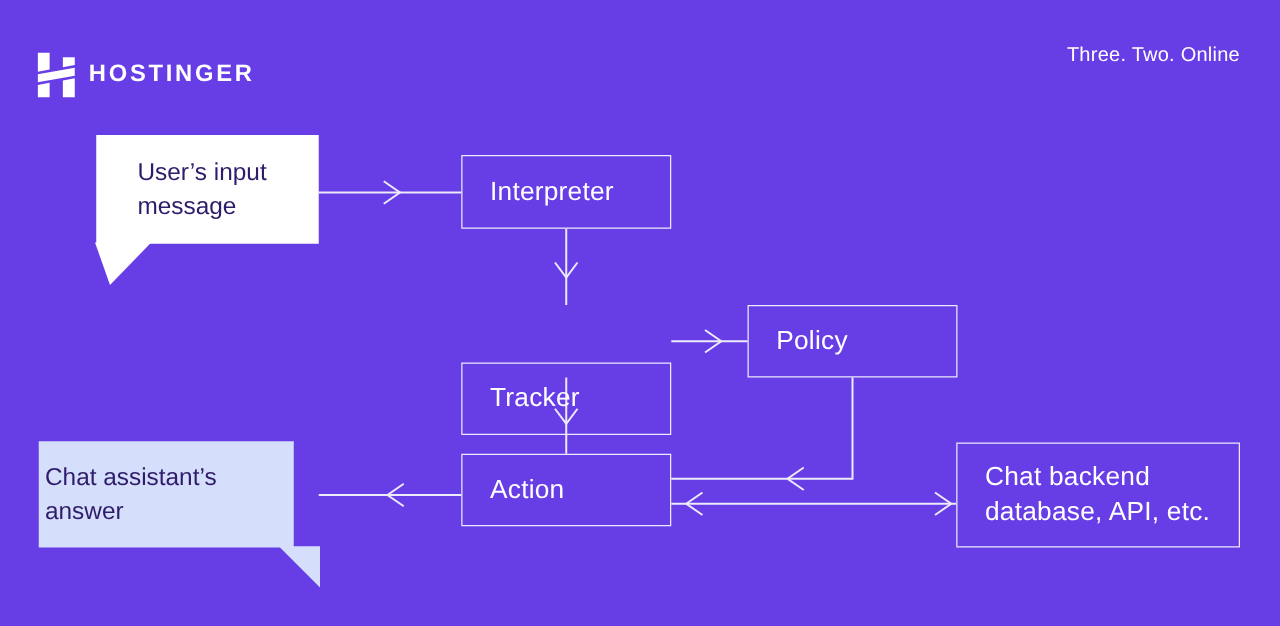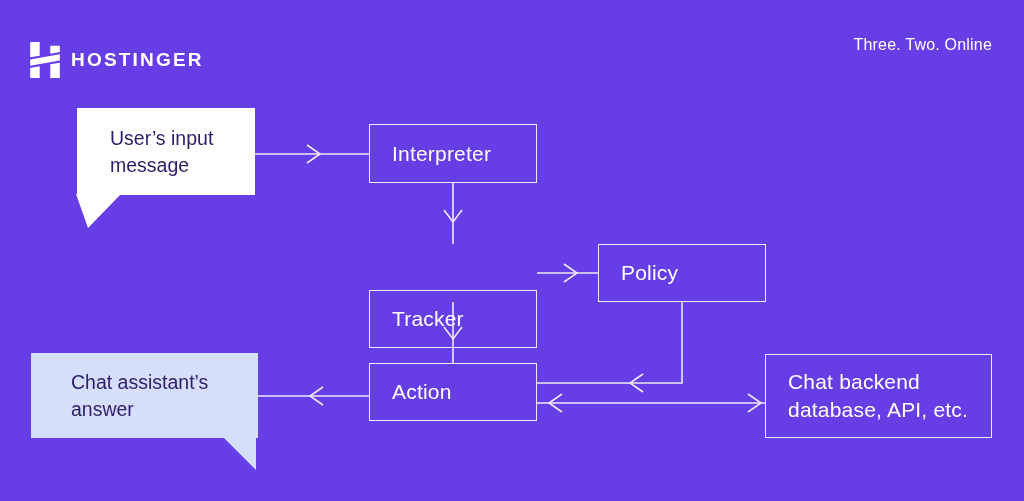--- a/index.html
+++ b/index.html
@@ -46,21 +46,21 @@
   
   .bubble{
     position:absolute;
     box-sizing:border-box;
     display:flex;align-items:center;
     color:#2F1C6A;font-size:19.5px;font-weight:500;
   }
   .bubble span{line-height:27px;}
   .bubble-user{left:77px;top:108px;width:178px;height:87px;background:#FFFFFF;padding-left:33px;}
   .bubble-user span{width:135px;}
-  .bubble-assistant{left:31px;top:353px;width:227px;height:85px;background:#D5DEFB;padding-left:40px;align-items:center;}
+  .bubble-assistant{left:31px;top:353px;width:204px;height:85px;background:#D5DEFB;padding-left:5px;align-items:center;}
   .bubble-assistant span{width:175px;}
 </style>
 </head>
 <body>
 
 <div class="stage">
 
   <div class="brand">
     <svg width="30" height="36" viewBox="0 0 28 34">
       <g fill="#FFFFFF">

